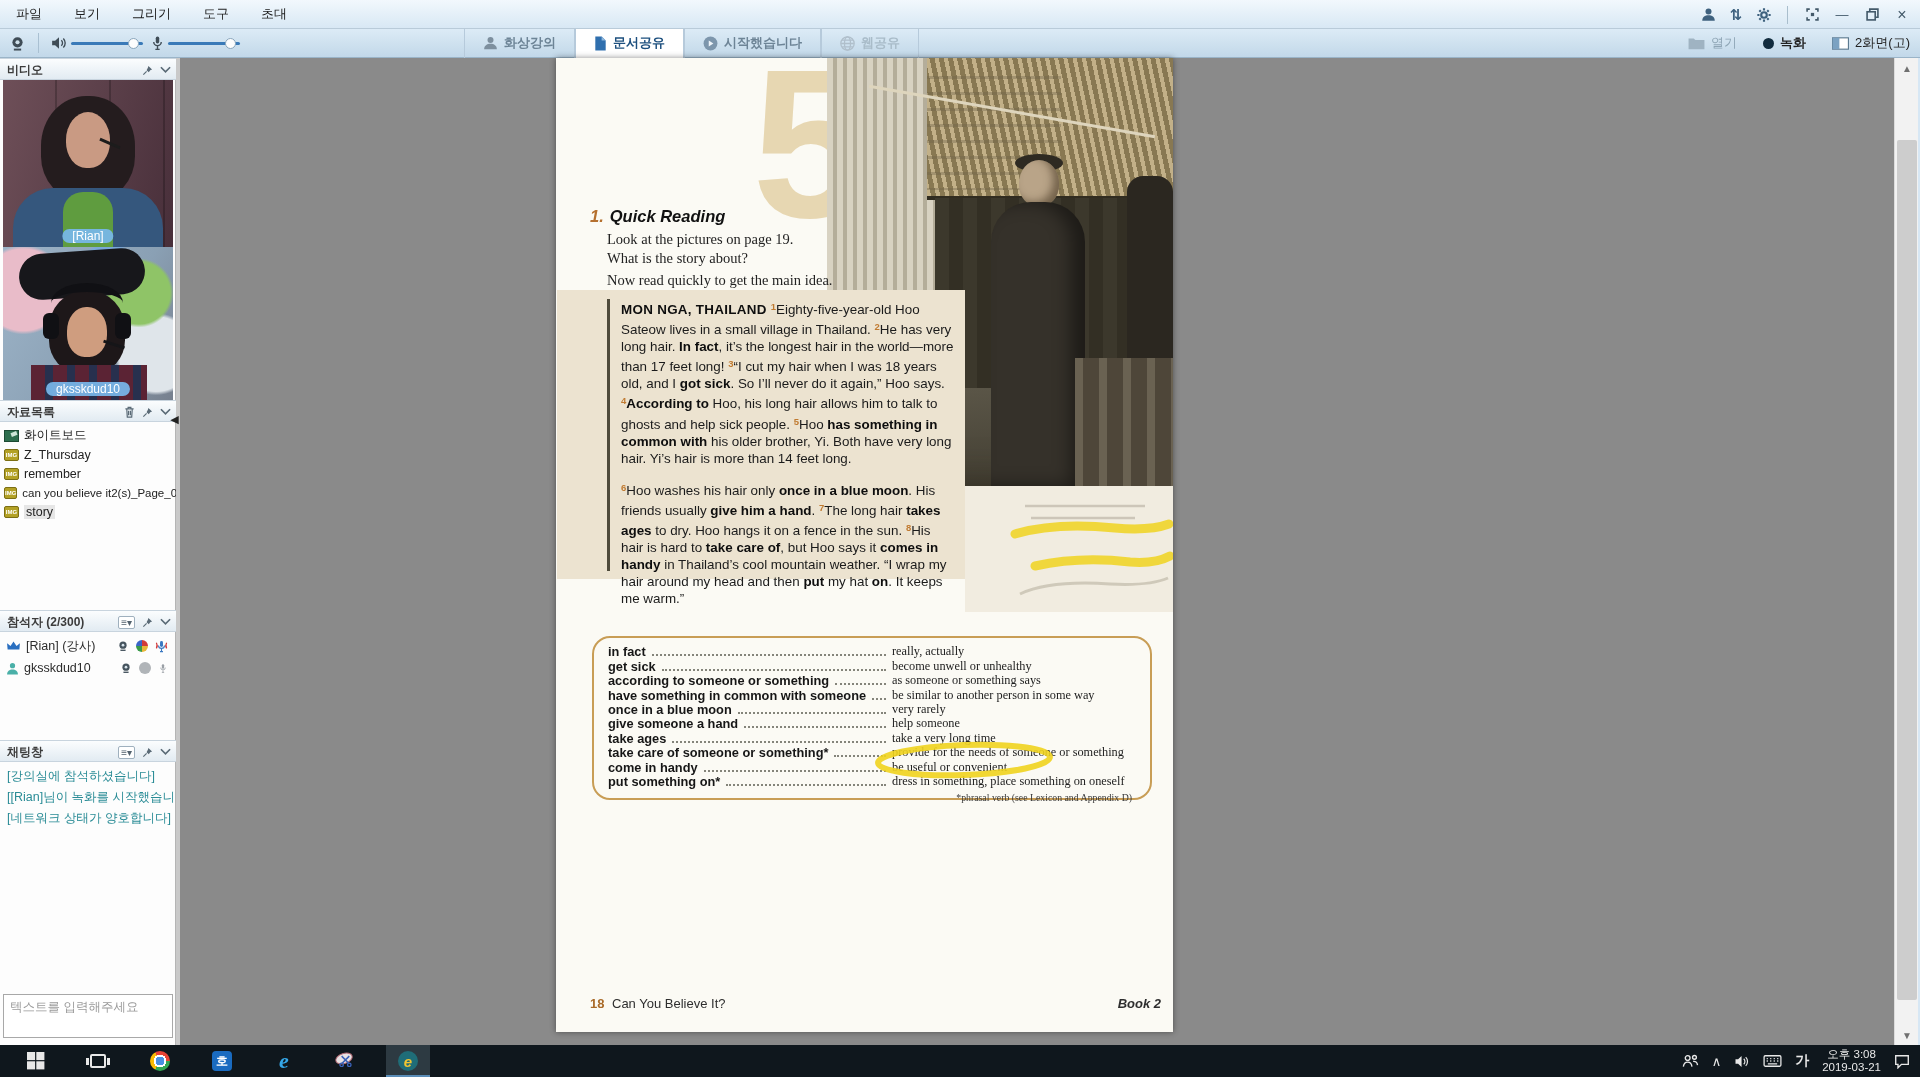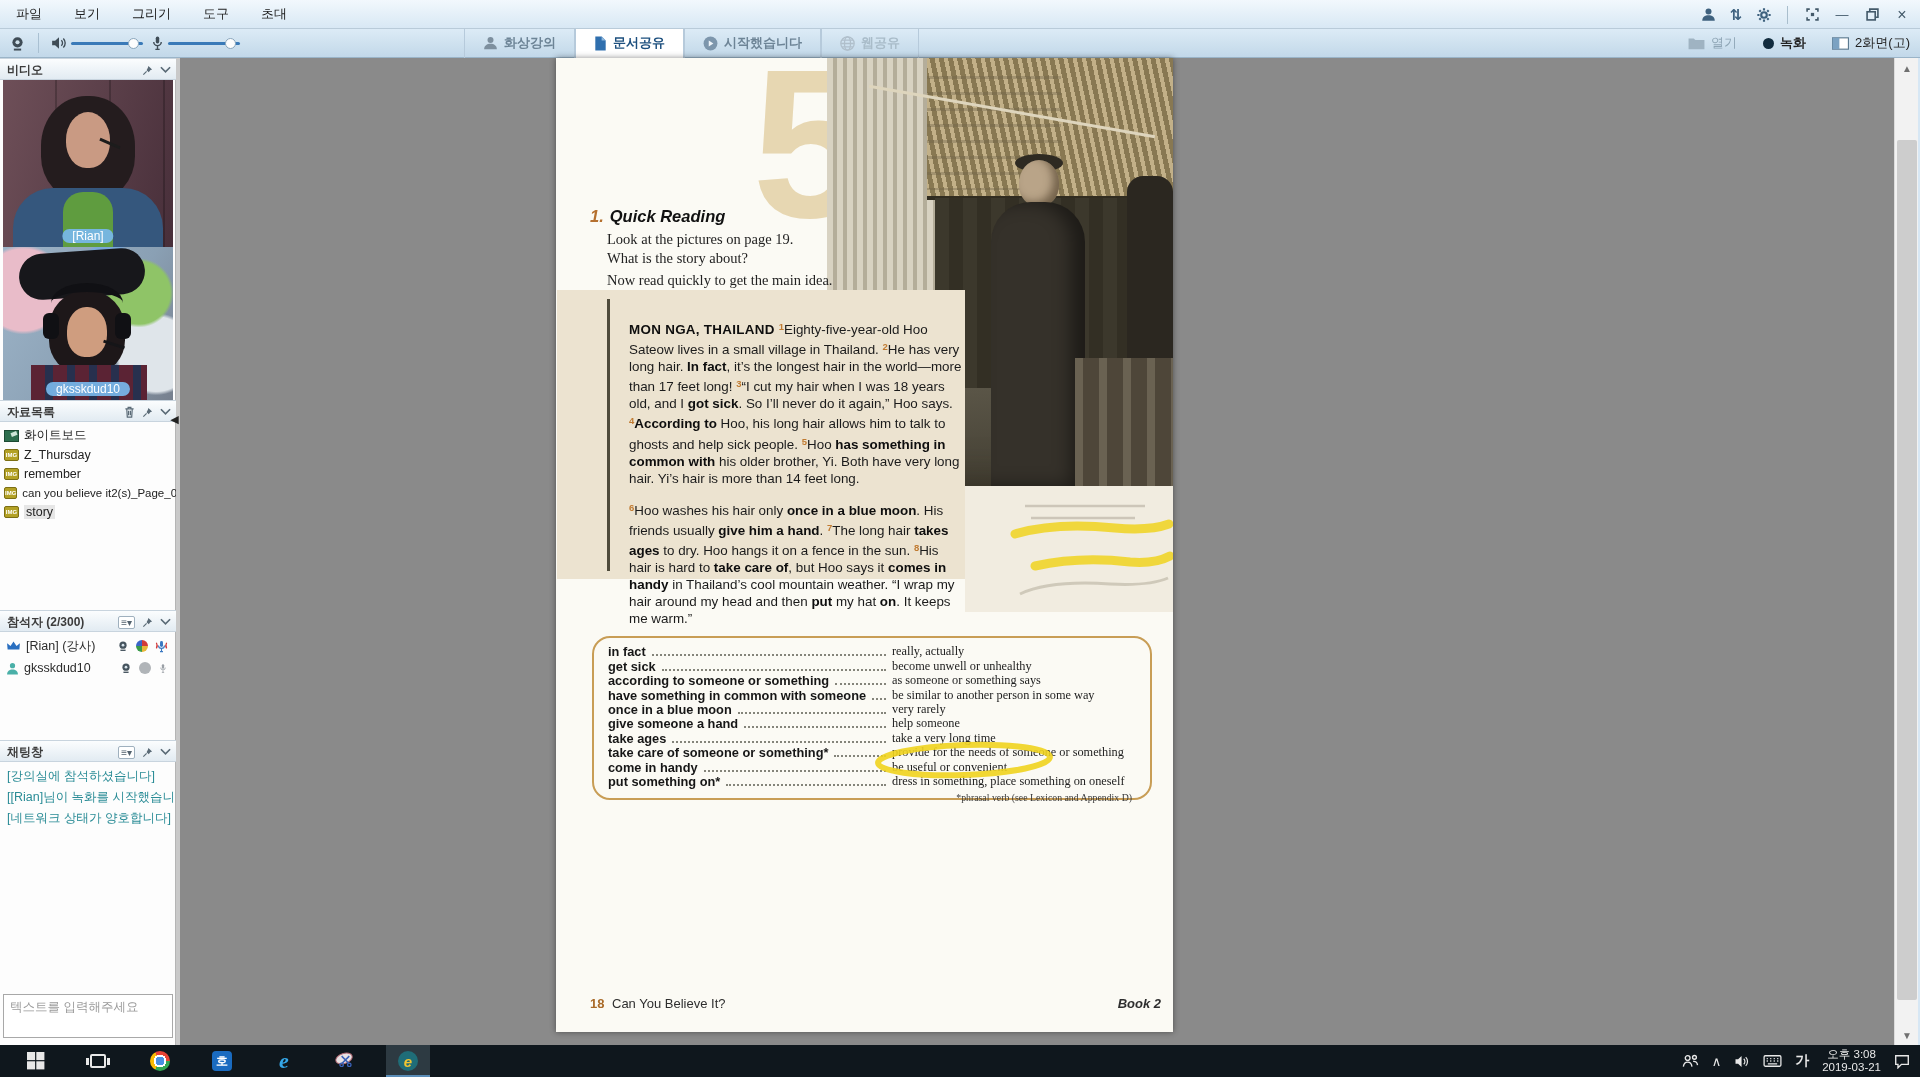--- a/index.html
+++ b/index.html
@@ -79,21 +79,21 @@
 
   .page{position:absolute;left:376px;top:0;width:617px;height:974px;background:#fbfaf4;box-shadow:0 0 6px rgba(0,0,0,.45);}
   .big5{position:absolute;left:196px;top:-14px;font-size:212px;line-height:200px;font-weight:bold;color:#e7d7b2;letter-spacing:-6px;}
   .doc-title{position:absolute;left:52px;top:20px;font-size:30px;line-height:38px;font-weight:bold;color:#a8621c;letter-spacing:.5px;}
   .qr-line{position:absolute;left:34px;top:149px;font-size:16.5px;font-weight:bold;font-style:italic;color:#111;}
   .qr-num{color:#b5702f;margin-right:6px;}
   .intro{position:absolute;left:51px;font-family:"Liberation Serif","DejaVu Serif",serif;font-size:14.5px;color:#222;}
 
   .passage{position:absolute;left:1px;top:232px;width:408px;height:289px;background:#ece3d0;}
   .passage .rule{position:absolute;left:50px;top:9px;width:3px;height:272px;background:#4f4b3b;}
-  .passage .ptext{position:absolute;left:72px;top:8px;width:334px;font-size:13.4px;line-height:17.1px;color:#1b1b1b;margin-top:20px;}
+  .passage .ptext{position:absolute;left:64px;top:8px;width:334px;font-size:13.4px;line-height:17.1px;color:#1b1b1b;}
   .passage .ptext p{margin:0 0 12px 0;}
   .passage b{color:#0e0e0e;}
   .dl{color:#9c6322;letter-spacing:.3px;}
   .sn{color:#c07a30;font-weight:bold;font-size:9.5px;vertical-align:4px;}
 
   .photo{position:absolute;left:271px;top:0;width:346px;height:428px;overflow:hidden;
     background:linear-gradient(175deg,#c9c2b2 0%,#938c7a 40%,#5a5547 75%,#413d31 100%);box-shadow:inset 0 0 40px rgba(30,25,15,.5);}
   .ph-shirt{position:absolute;left:0;top:0;width:112px;height:300px;
     background:repeating-linear-gradient(90deg,#d8d2c2 0 6px,#b4ad9a 6px 10px);}
   .ph-pants{position:absolute;left:0;top:268px;width:112px;height:160px;background:#46412f;}

